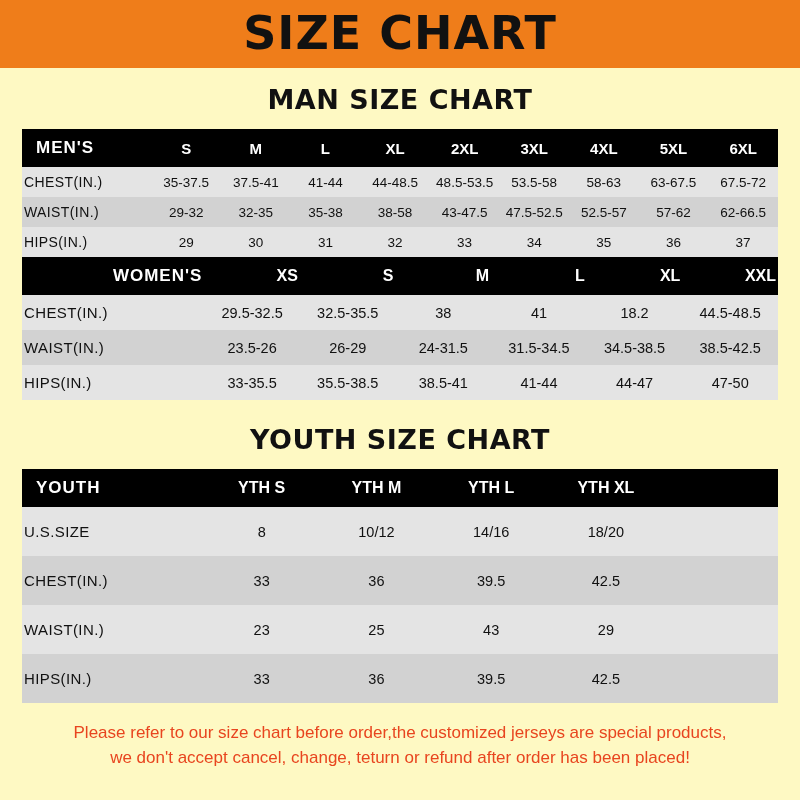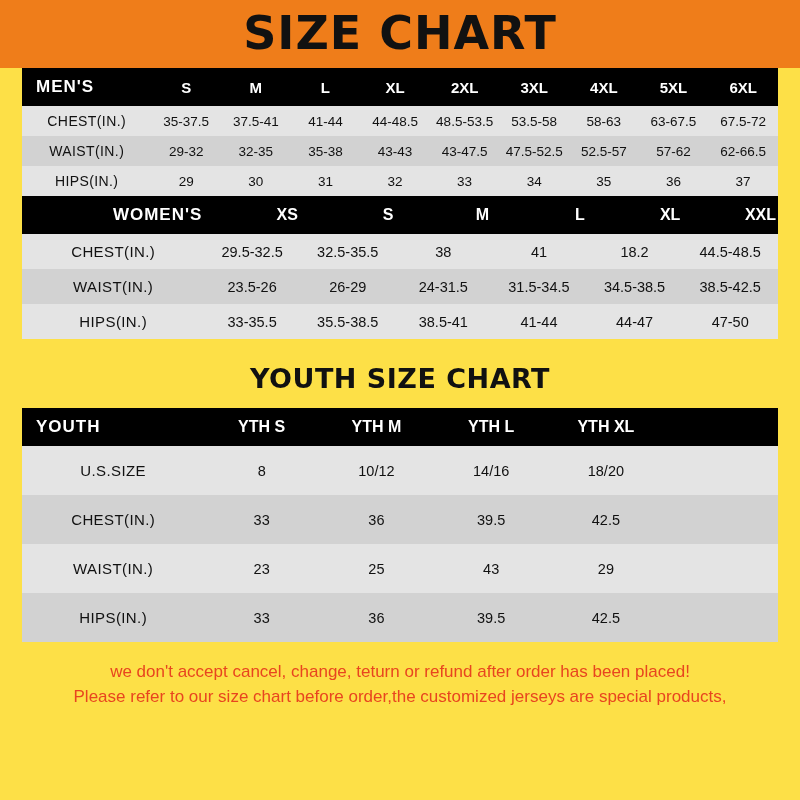--- a/index.html
+++ b/index.html
@@ -11,21 +11,21 @@
     height: 800px;
     background: #ffffff;
     font-family: "Liberation Sans", sans-serif;
     overflow: hidden;
   }
   .page {
     position: relative;
     width: 800px;
     height: 800px;
     box-sizing: border-box;
-    background: #fde047;
+    background: #fef9c3;
   }
   
   .header-band {
     position: relative;
     height: 68px;
     background: #ffffff;
     display: flex;
     align-items: stretch;
   }
   .orange-left, .orange-right {
@@ -93,21 +93,21 @@
   }
   
   table.size-table tbody tr.odd { background: #e4e4e4; }
   table.size-table tbody tr.even { background: #d2d2d2; }
   table.size-table tbody td {
     padding: 7px 2px;
     font-size: 13.5px;
     color: #111111;
   }
   table.size-table tbody td.rowlabel {
-    text-align: center;
+    text-align: left;
     font-size: 14px;
     letter-spacing: 0.4px;
     color: #111111;
   }
   
   #women-table thead th { font-size: 16px; text-align: right; }
   #women-table thead th.rowlabel { font-size: 17px; }
   #women-table tbody td { font-size: 14.5px; padding: 9px 2px; }
   #women-table tbody td.rowlabel { font-size: 15px; }
   
@@ -134,20 +134,21 @@
   <div class="header-band">
     <div class="orange-left"></div>
     <div class="header-center">
       <div class="header-title">SIZE CHART</div>
     </div>
     <div class="orange-right"></div>
   </div>
 
   <div class="content">
 
+    <div class="section-title st-man">MAN SIZE CHART</div>
     <table class="size-table" id="man-table">
       <thead>
         <tr>
           <th class="rowlabel" style="width:15%">MEN'S</th>
           <th>S</th>
           <th>M</th>
           <th>L</th>
           <th>XL</th>
           <th>2XL</th>
           <th>3XL</th>
@@ -167,21 +168,21 @@
           <td>53.5-58</td>
           <td>58-63</td>
           <td>63-67.5</td>
           <td>67.5-72</td>
         </tr>
         <tr class="even">
           <td class="rowlabel">WAIST(IN.)</td>
           <td>29-32</td>
           <td>32-35</td>
           <td>35-38</td>
-          <td>43-43</td>
+          <td>38-58</td>
           <td>43-47.5</td>
           <td>47.5-52.5</td>
           <td>52.5-57</td>
           <td>57-62</td>
           <td>62-66.5</td>
         </tr>
         <tr class="odd">
           <td class="rowlabel">HIPS(IN.)</td>
           <td>29</td>
           <td>30</td>
@@ -281,18 +282,18 @@
           <td>33</td>
           <td>36</td>
           <td>39.5</td>
           <td>42.5</td>
           <td></td>
         </tr>
       </tbody>
     </table>
 
     <div class="footer-note">
+      <div>Please refer to our size chart before order,the customized jerseys are special products,</div>
       <div>we don't accept cancel, change, teturn or refund after order has been placed!</div>
-      <div>Please refer to our size chart before order,the customized jerseys are special products,</div>
     </div>
 
   </div>
 </div>
 
 </body></html>

